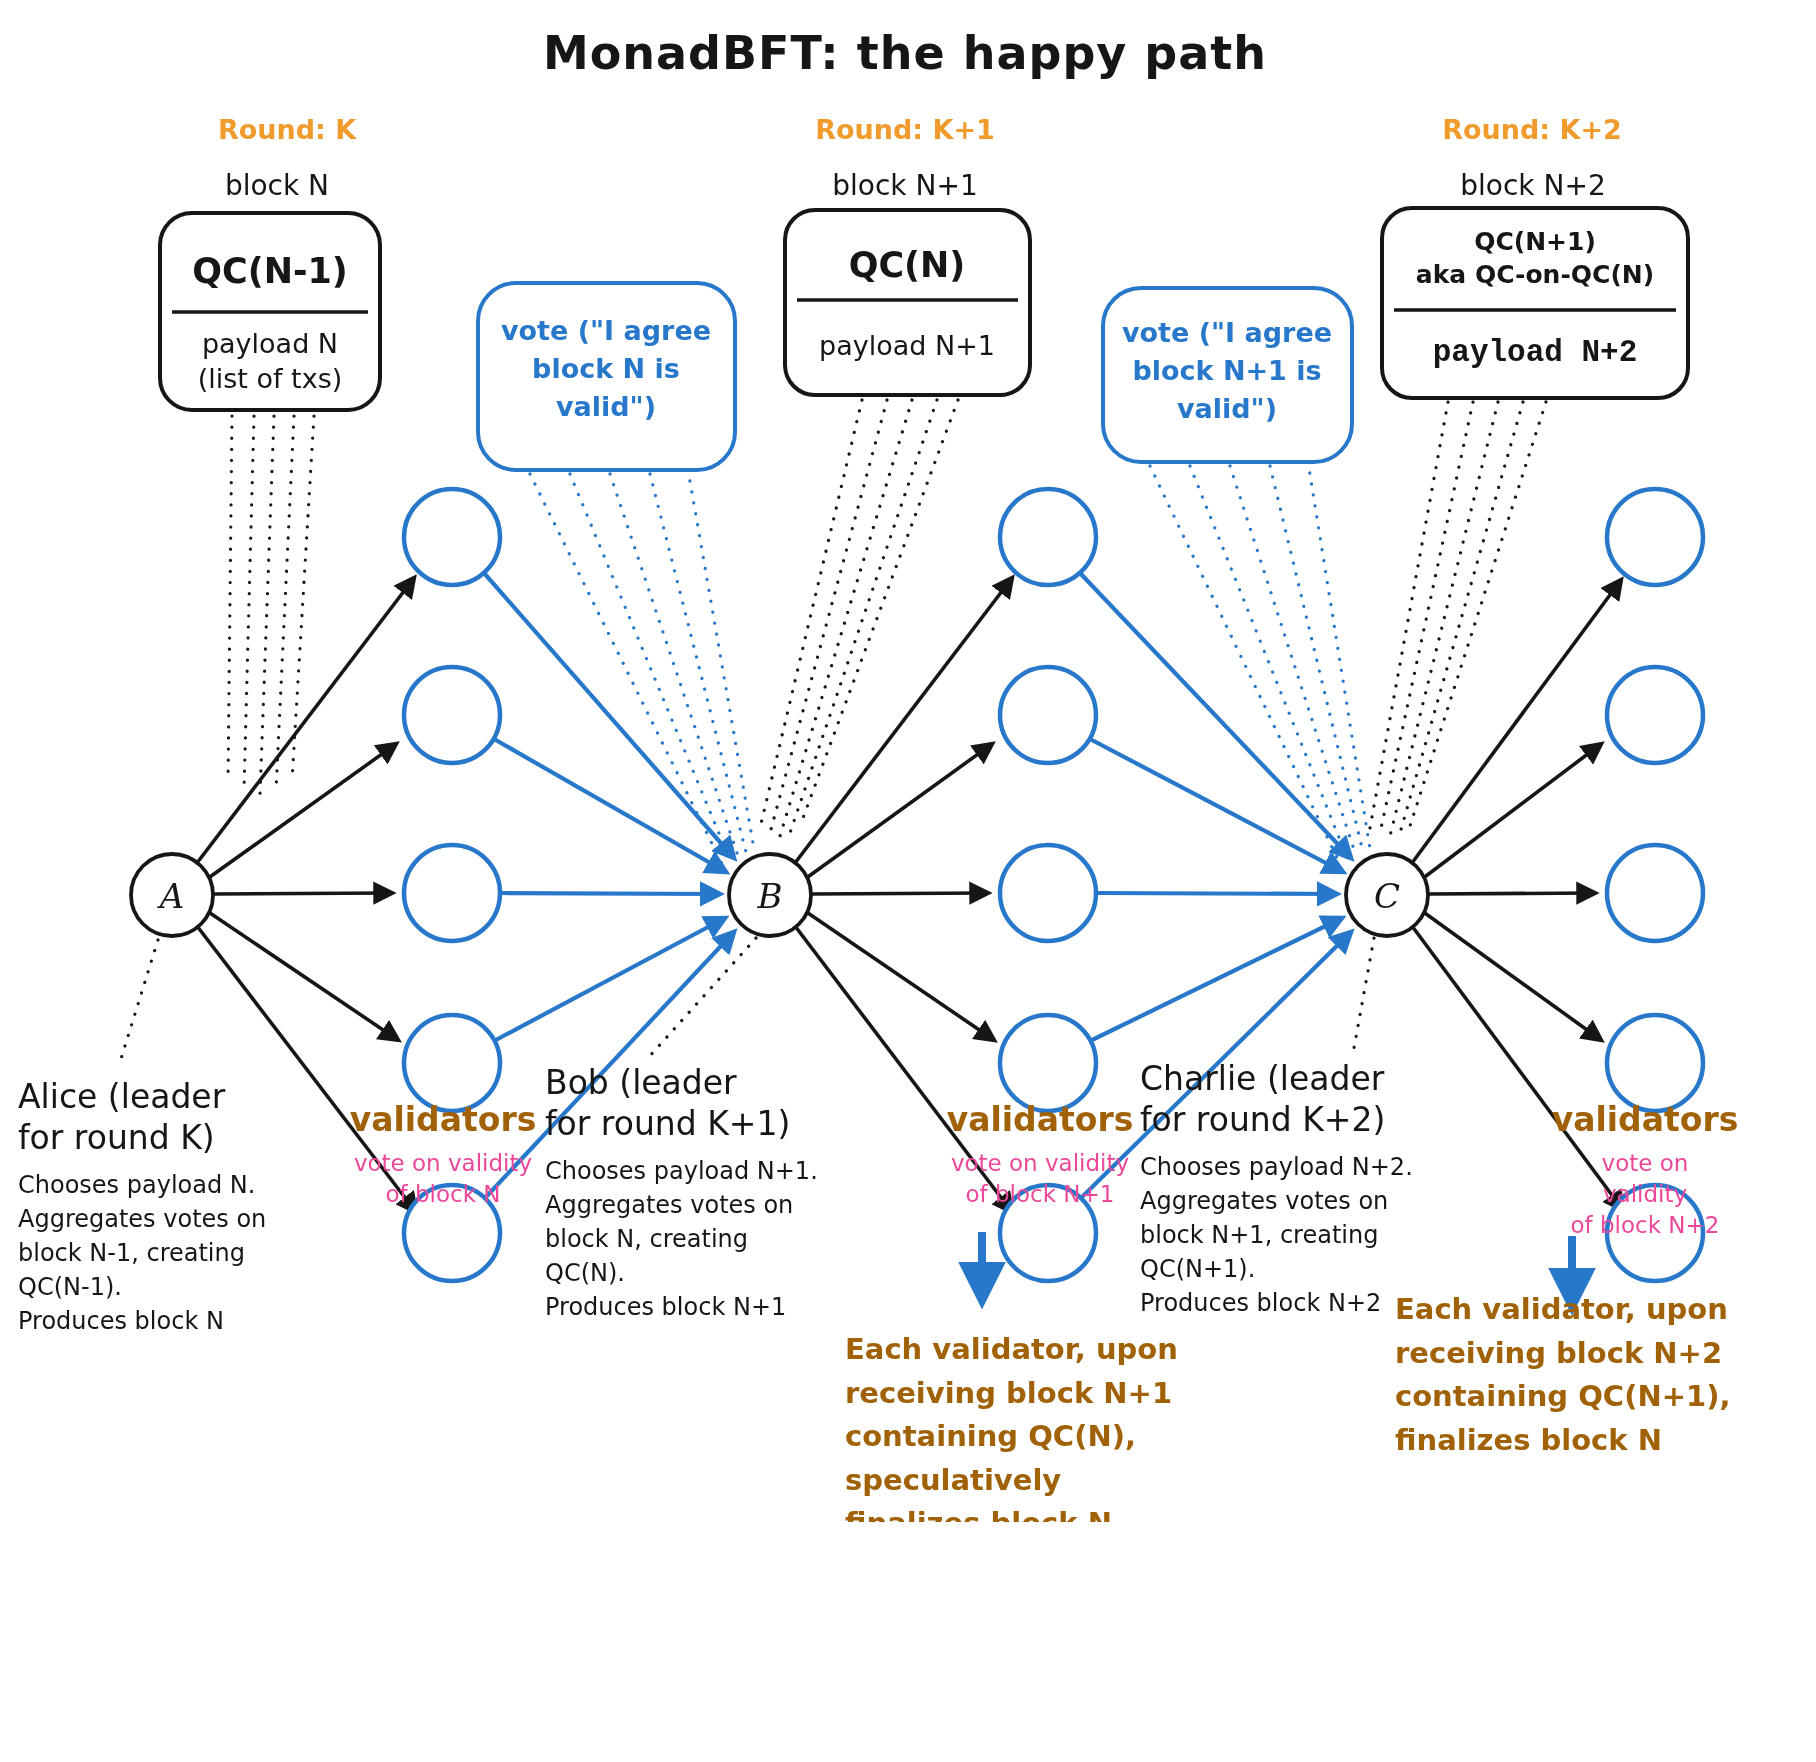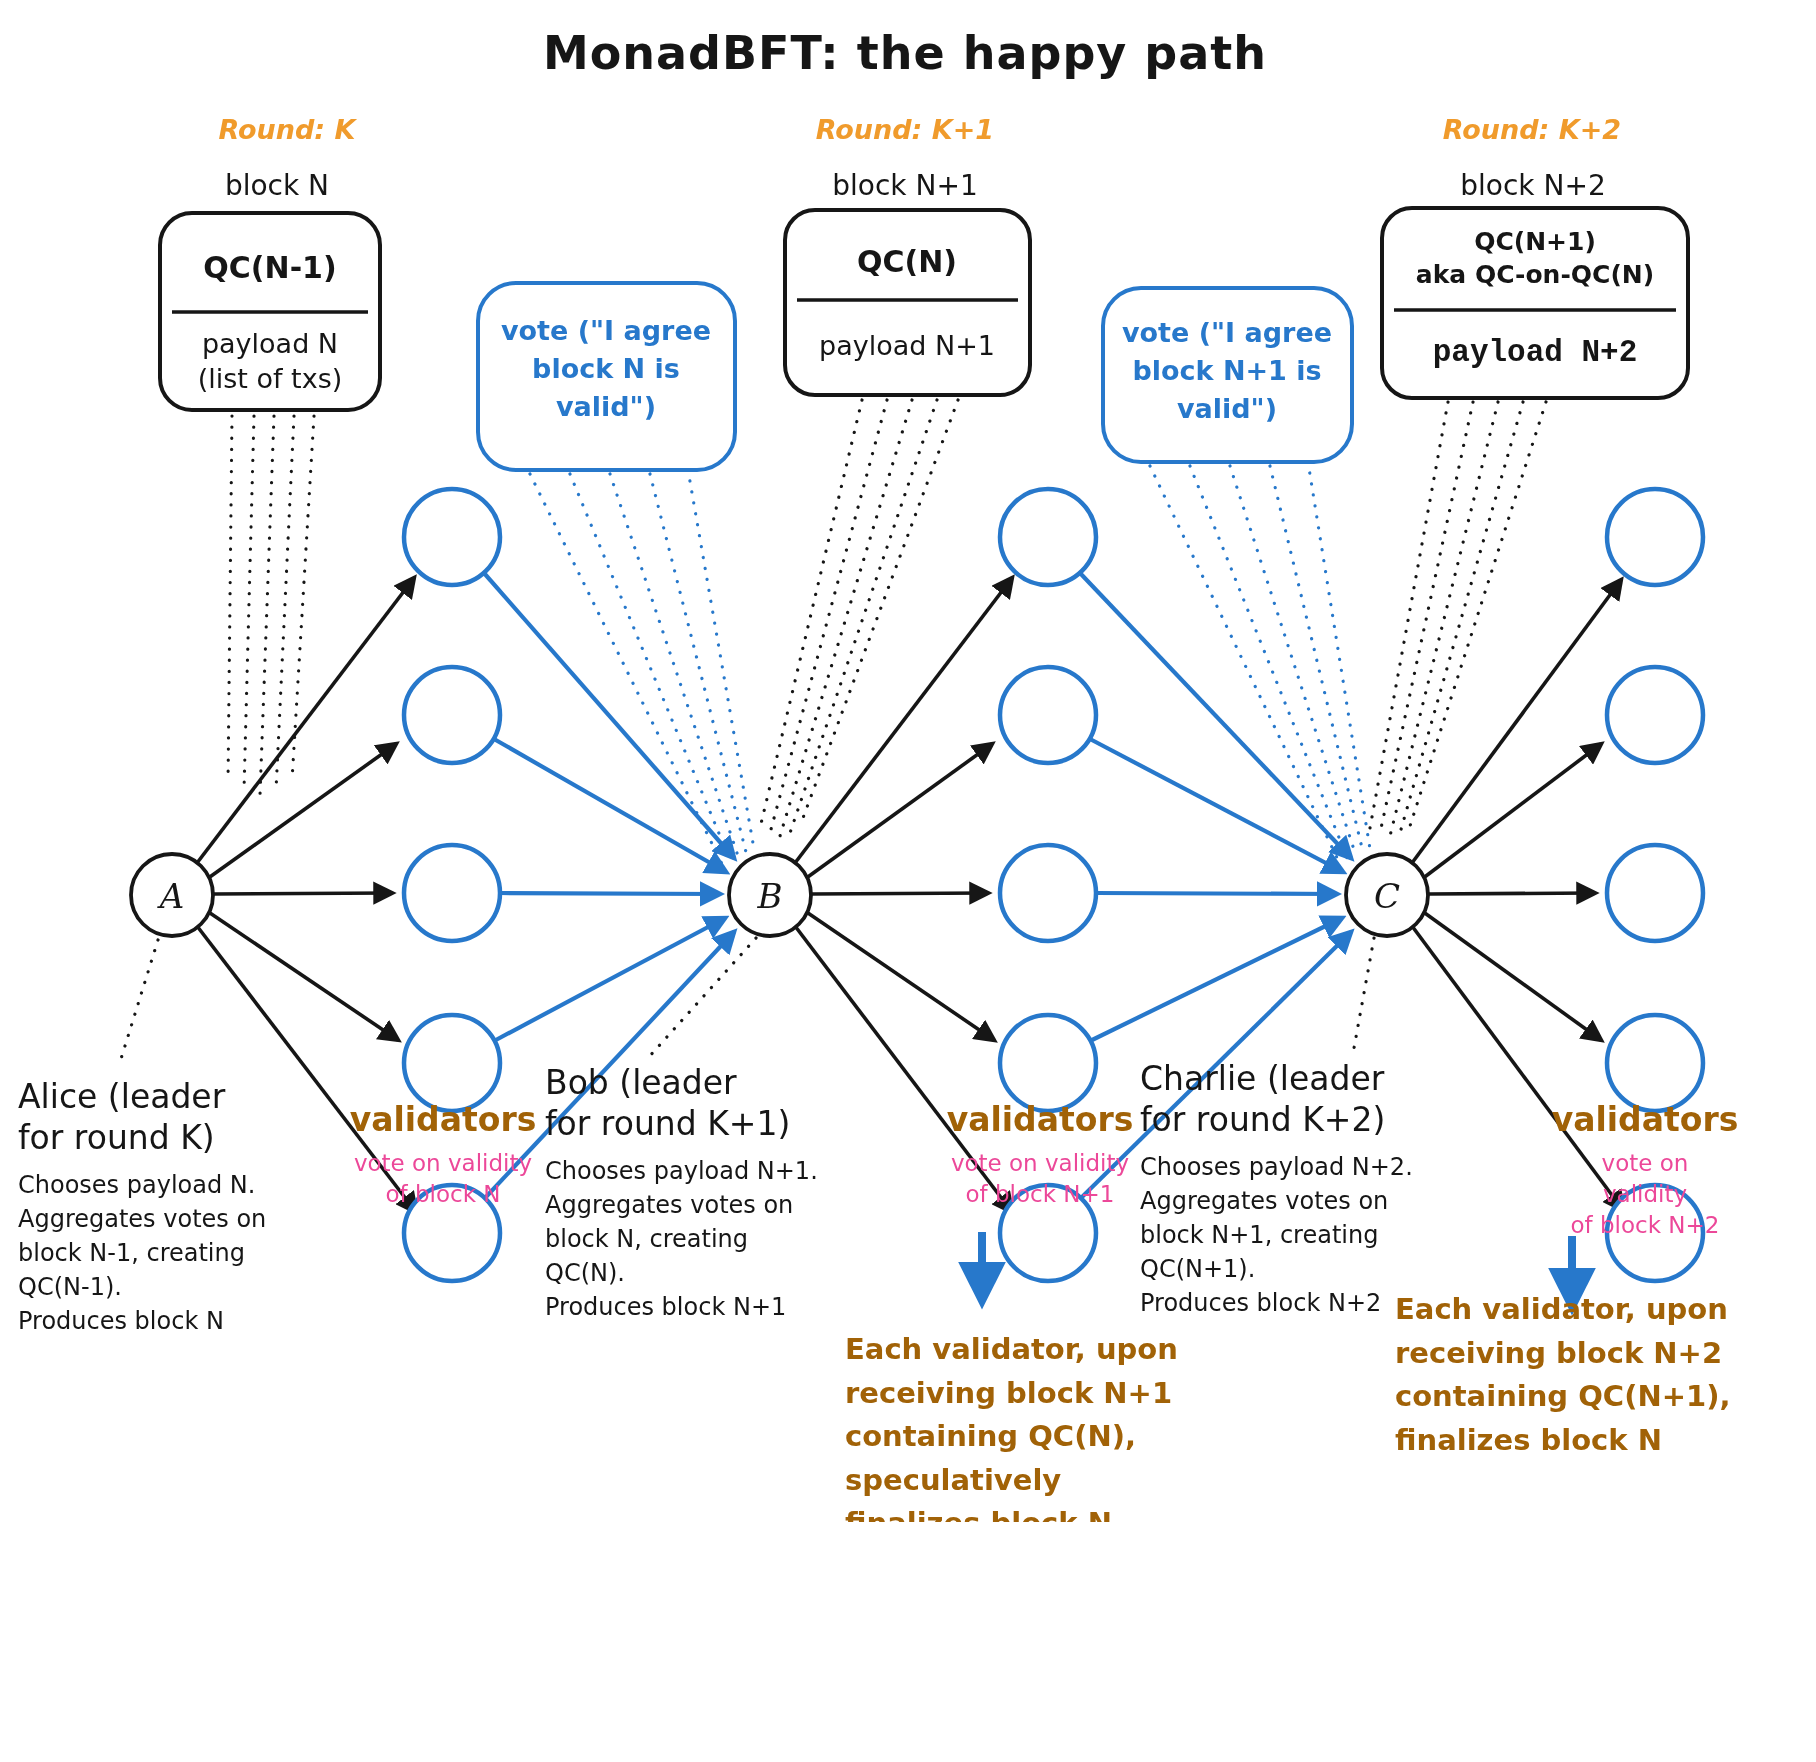--- a/index.html
+++ b/index.html
@@ -9,23 +9,23 @@
     background:#ffffff;
     font-family:"DejaVu Sans",sans-serif;
     color:#161616;
     overflow:hidden;
   }
   .stage svg{position:absolute;left:0;top:0;}
   .txt{position:absolute;white-space:pre-line;line-height:1.35;}
   .ctr{transform:translateX(-50%);text-align:center;}
   .ctrxy{transform:translate(-50%,-50%);text-align:center;}
   .title{font-size:46px;font-weight:600;letter-spacing:1px;}
-  .round{font-size:27px;font-weight:700;color:#f09b2c;font-style:italic;}
+  .round{font-size:27px;font-weight:700;color:#f09b2c;}
   .blocklabel{font-size:28px;font-weight:500;color:#161616;}
-  .boxtop{font-size:30px;font-weight:600;}
+  .boxtop{font-size:35px;font-weight:600;}
   .boxtop-sm{font-size:25px;font-weight:600;line-height:1.3;}
   .boxbottom{font-size:27px;font-weight:500;line-height:1.3;}
   .boxbottom-b{font-size:31px;font-weight:700;}
   .vote{font-size:27px;font-weight:600;color:#2778cb;line-height:1.4;}
   .leaderletter{font-family:"DejaVu Serif",serif;font-style:italic;font-size:34px;font-weight:500;}
   .heading{font-size:33px;font-weight:400;line-height:1.25;}
   .body{font-size:24px;font-weight:400;line-height:1.42;}
   .vlabel{font-size:33px;font-weight:700;color:#a16207;}
   .vsub{font-size:23px;font-weight:500;color:#ec4899;line-height:1.35;}
   .note{font-size:29px;font-weight:700;color:#a16207;line-height:1.5;}

